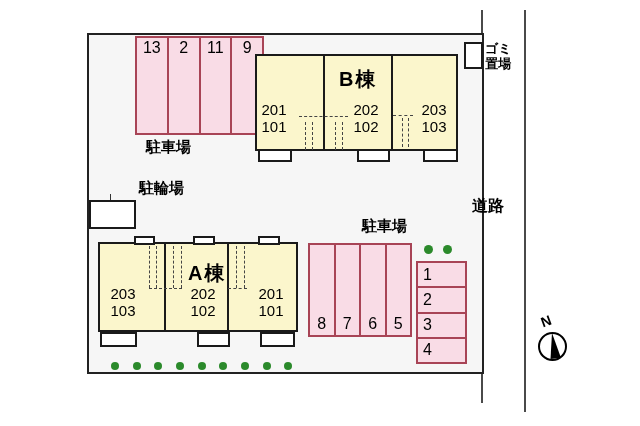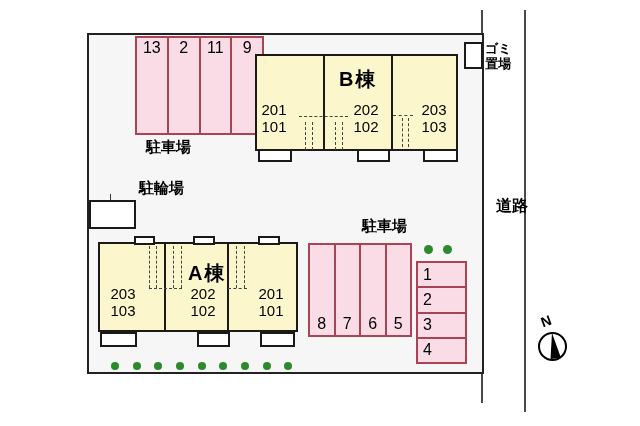--- a/index.html
+++ b/index.html
@@ -38,21 +38,21 @@
 </head>
 <body>
 
 <div id="canvas">
 
   <div class="abs plot" style="left:87px;top:33px;width:397px;height:341px;"></div>
 
   <div class="abs roadline" style="left:481px;top:10px;width:2px;height:23px;"></div>
   <div class="abs roadline" style="left:481px;top:374px;width:2px;height:29px;"></div>
   <div class="abs roadline" style="left:524px;top:10px;width:2px;height:402px;"></div>
-  <div class="abs klabel" style="left:496px;top:196px;font-size:16px;">道路</div>
+  <div class="abs klabel" style="left:472px;top:196px;font-size:16px;">道路</div>
 
   <div class="abs pblock" style="left:135px;top:36px;width:129px;height:99px;text-align:center;">
     <div class="pcell top">
         <span>13</span>
       </div>
     <div class="pcell top">
         <span>2</span>
       </div>
     <div class="pcell top">
         <span>11</span>

